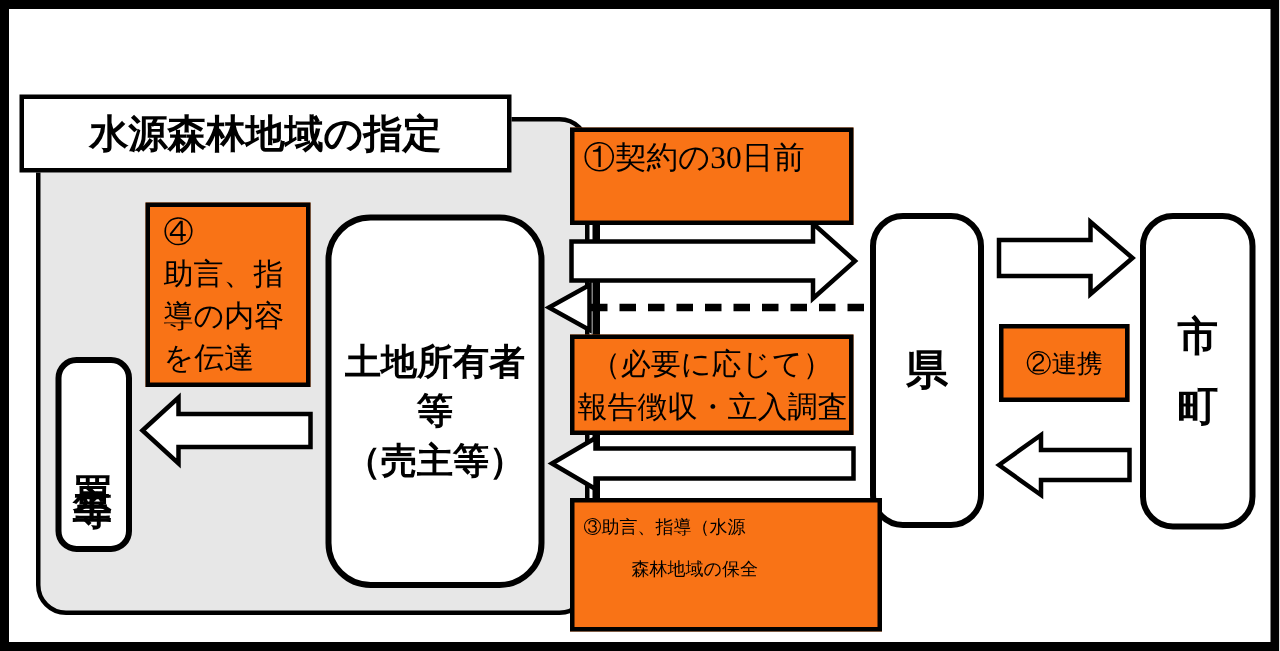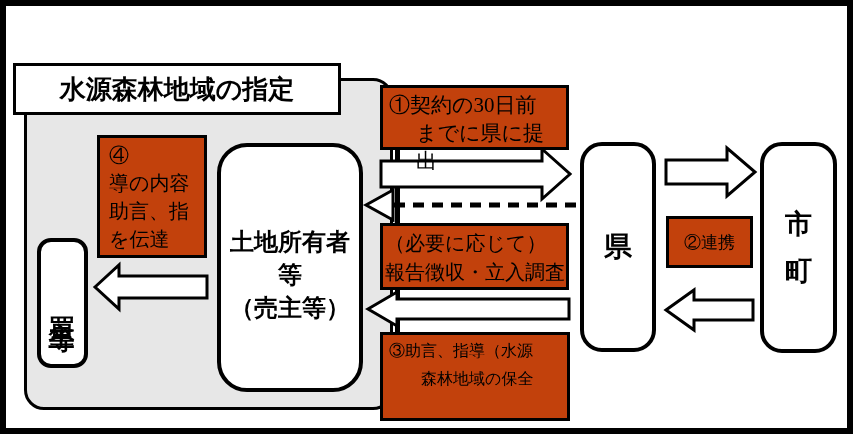--- a/index.html
+++ b/index.html
@@ -27,27 +27,27 @@
     font-weight:bold;text-align:center;
   }
   .landowner{left:217px;top:143px;width:146px;height:249px;border-radius:30px;font-size:24px;line-height:33px;}
   .landowner .inner{margin-top:14px;white-space:nowrap;}
   .buyer{left:37px;top:238px;width:51px;height:130px;border-radius:14px;font-size:26px;}
   .buyer .vtext{writing-mode:vertical-rl;text-orientation:upright;letter-spacing:5px;}
   .prefecture{left:580px;top:142px;width:76px;height:210px;border-radius:22px;font-size:28px;}
   .municipality{left:760px;top:142px;width:77px;height:211px;border-radius:22px;font-size:27px;line-height:27px;}
   .municipality .mchar{margin:10px 0;}
   .note{
-    background:#c2410c;border:3px solid #000;z-index:3;
+    background:#f97316;border:3px solid #000;z-index:3;
     font-family:"Liberation Serif","DejaVu Serif",serif;
   }
   .step1{left:380px;top:85px;width:189px;height:65px;font-size:21px;line-height:28px;padding:3px 6px;}
   .step1 .l2{padding-left:27px;}
-  .inspection{left:380px;top:223px;width:189px;height:67px;font-size:20px;line-height:29px;padding:3px 2px;text-align:left;white-space:nowrap;}
-  .step3{left:380px;top:332px;width:190px;height:89px;font-size:16px;line-height:28px;padding:2px 4px;white-space:nowrap;}
+  .inspection{left:380px;top:223px;width:189px;height:67px;font-size:20px;line-height:29px;padding:3px 2px;text-align:center;white-space:nowrap;}
+  .step3{left:380px;top:332px;width:208px;height:89px;font-size:12px;line-height:28px;padding:2px 4px;white-space:nowrap;}
   .step3 .l1{padding-left:2px;}
   .step3 .l2,.step3 .l3{padding-left:34px;}
   .step4{left:97px;top:135px;width:110px;height:123px;font-size:20px;line-height:28px;padding:3px 9px;}
   .step2{left:666px;top:216px;width:87px;height:52px;font-size:17px;display:flex;align-items:center;justify-content:center;white-space:nowrap;}
   .arrows{left:0;top:0;width:853px;height:434px;z-index:2;pointer-events:none;}
 </style>
 </head>
 <body>
 
 <div class="stage">
@@ -93,37 +93,36 @@
     <div>県</div>
   </div>
 
   <div class="abs entity municipality">
     <div class="mchar">市</div>
     <div class="mchar">町</div>
   </div>
 
   <div class="abs note step1">
     <div class="l1">①契約の30日前</div>
-    <div class="l2">までに県に提出</div>
   </div>
 
   <div class="abs note inspection">
     <div>（必要に応じて）</div>
     <div>報告徴収・立入調査</div>
   </div>
 
   <div class="abs note step3">
     <div class="l1">③助言、指導（水源</div>
     <div class="l2">森林地域の保全</div>
   </div>
 
   <div class="abs note step4">
     <div>④</div>
+    <div>助言、指</div>
     <div>導の内容</div>
-    <div>助言、指</div>
     <div>を伝達</div>
   </div>
 
   <div class="abs note step2">
     <span>②連携</span>
   </div>
 
   <div class="frame"></div>
 </div>
 

